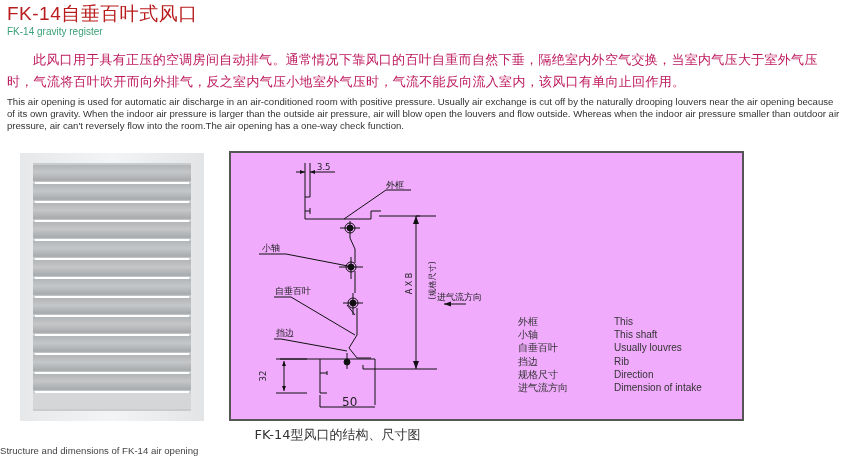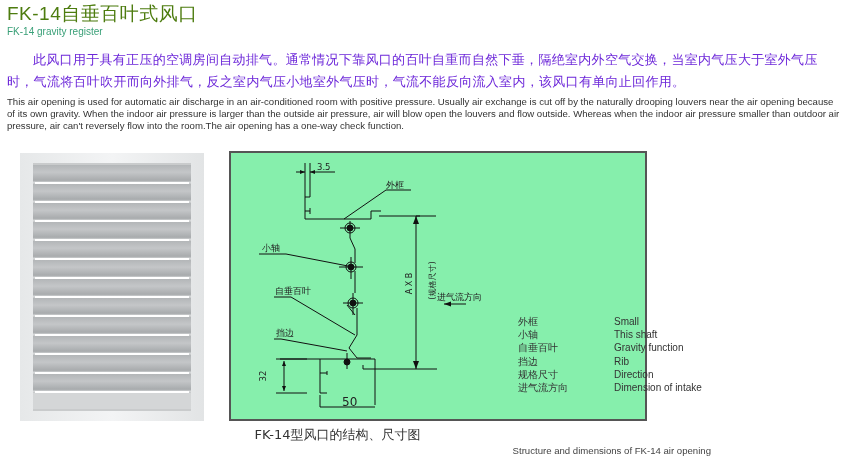--- a/index.html
+++ b/index.html
@@ -1,41 +1,41 @@
 <!DOCTYPE html>
 <html><head>
   <meta charset="utf-8">
   <style>
     html, body { margin: 0; padding: 0; background: #ffffff; }
     body { width: 850px; height: 462px; position: relative; overflow: hidden;
            font-family: "Liberation Sans", "DejaVu Sans", sans-serif; color: #222; }
-    .title { position: absolute; left: 7px; top: 1px; font-size: 19px; color: #4d7c0f;
+    .title { position: absolute; left: 7px; top: 1px; font-size: 19px; color: #b91c1c;
              letter-spacing: 0.5px; white-space: nowrap; }
     .subtitle { position: absolute; left: 7px; top: 26px; font-size: 10px; color: #3aa078; white-space: nowrap; }
     .para-cn { position: absolute; left: 7px; top: 49px; width: 836px; font-size: 13px; line-height: 22px;
-               color: #6d28d9; text-indent: 26px; font-family: "DejaVu Sans", sans-serif; letter-spacing: 0.3px; }
+               color: #be185d; text-indent: 26px; font-family: "DejaVu Sans", sans-serif; letter-spacing: 0.3px; }
     .para-en { position: absolute; left: 7px; top: 96px; width: 836px; font-size: 9.6px; line-height: 12px;
                color: #333; }
     .photo { position: absolute; left: 20px; top: 153px; width: 184px; height: 268px;
              background: linear-gradient(90deg,#e6e8e9,#f3f4f5 50%,#e2e4e5); }
     .photo .inner { position: absolute; left: 13px; top: 10px; width: 158px; height: 248px;
                     background: #c9cbcc; overflow: hidden; }
     .louver { position: absolute; left: 0; width: 158px; height: 18px;
               background: linear-gradient(180deg,#b3b6b8 0%,#c4c6c8 40%,#a8abad 85%,#dfe1e2 100%); }
     .louver .gap { position: absolute; left: 2px; right: 2px; bottom: -1px; height: 2px; background: #ffffff; }
-    .diagram { position: absolute; left: 229px; top: 151px; width: 418px; height: 270px;
-               border: 2px solid #555; box-sizing: border-box; background: #86efac; }
+    .diagram { position: absolute; left: 229px; top: 151px; width: 515px; height: 270px;
+               border: 2px solid #555; box-sizing: border-box; background: #f0abfc; }
     .diagram svg { position: absolute; left: 0; top: 0; }
     .legend { position: absolute; left: 518px; top: 315px; font-size: 10px; line-height: 13.2px; color: #333; }
     .legend .row { display: flex; }
     .legend .cn { width: 96px; font-family: "DejaVu Sans", sans-serif; }
     .legend .en { }
     .cap-cn { position: absolute; left: 0; width: 675px; top: 426px; text-align: center; font-size: 13px; color: #333;
               font-family: "DejaVu Sans", sans-serif; }
-    .cap-en { position: absolute; left: 13px; width: 698px; top: 445px; text-align: right; font-size: 9.6px; color: #444; }
+    .cap-en { position: absolute; left: 0; width: 698px; top: 445px; text-align: left; font-size: 9.6px; color: #444; }
     .dlabel { position: absolute; font-size: 9px; color: #222; font-family: "DejaVu Sans", sans-serif; white-space: nowrap; }
   </style>
 </head>
 <body>
 
 <div class="title">FK-14自垂百叶式风口</div>
 <div class="subtitle">FK-14 gravity register</div>
 
 <div class="para-cn">此风口用于具有正压的空调房间自动排气。通常情况下靠风口的百叶自重而自然下垂，隔绝室内外空气交换，当室内气压大于室外气压时，气流将百叶吹开而向外排气，反之室内气压小地室外气压时，气流不能反向流入室内，该风口有单向止回作用。</div>
 <div class="para-en">This air opening is used for automatic air discharge in an air-conditioned room with positive pressure. Usually air exchange is cut off by the naturally drooping louvers near the air opening because of its own gravity. When the indoor air pressure is larger than the outside air pressure, air will blow open the louvers and flow outside. Whereas when the indoor air pressure smaller than outdoor air pressure, air can't reversely flow into the room.The air opening has a one-way check function.</div>
@@ -182,29 +182,29 @@
   <div class="dlabel" style="left:206px;top:138px">进气流方向</div>
   <div class="dlabel" style="left:27px;top:218px;transform:rotate(-90deg);font-size:8.5px">32</div>
   <div class="dlabel" style="left:111px;top:242px;font-size:12px">50</div>
   <div class="dlabel" style="left:168px;top:126px;transform:rotate(-90deg);font-size:8px">A X B</div>
   <div class="dlabel" style="left:170px;top:112px;transform:rotate(-90deg);transform-origin:center;font-size:8px;margin-left:12px;margin-top:10px">(规格尺寸)</div>
 </div>
 
 <div class="legend">
   <div class="row">
       <span class="cn">外框</span>
-      <span class="en">Small</span>
+      <span class="en">This</span>
     </div>
   <div class="row">
       <span class="cn">小轴</span>
       <span class="en">This shaft</span>
     </div>
   <div class="row">
       <span class="cn">自垂百叶</span>
-      <span class="en">Gravity function</span>
+      <span class="en">Usually louvres</span>
     </div>
   <div class="row">
       <span class="cn">挡边</span>
       <span class="en">Rib</span>
     </div>
   <div class="row">
       <span class="cn">规格尺寸</span>
       <span class="en">Direction</span>
     </div>
   <div class="row">

